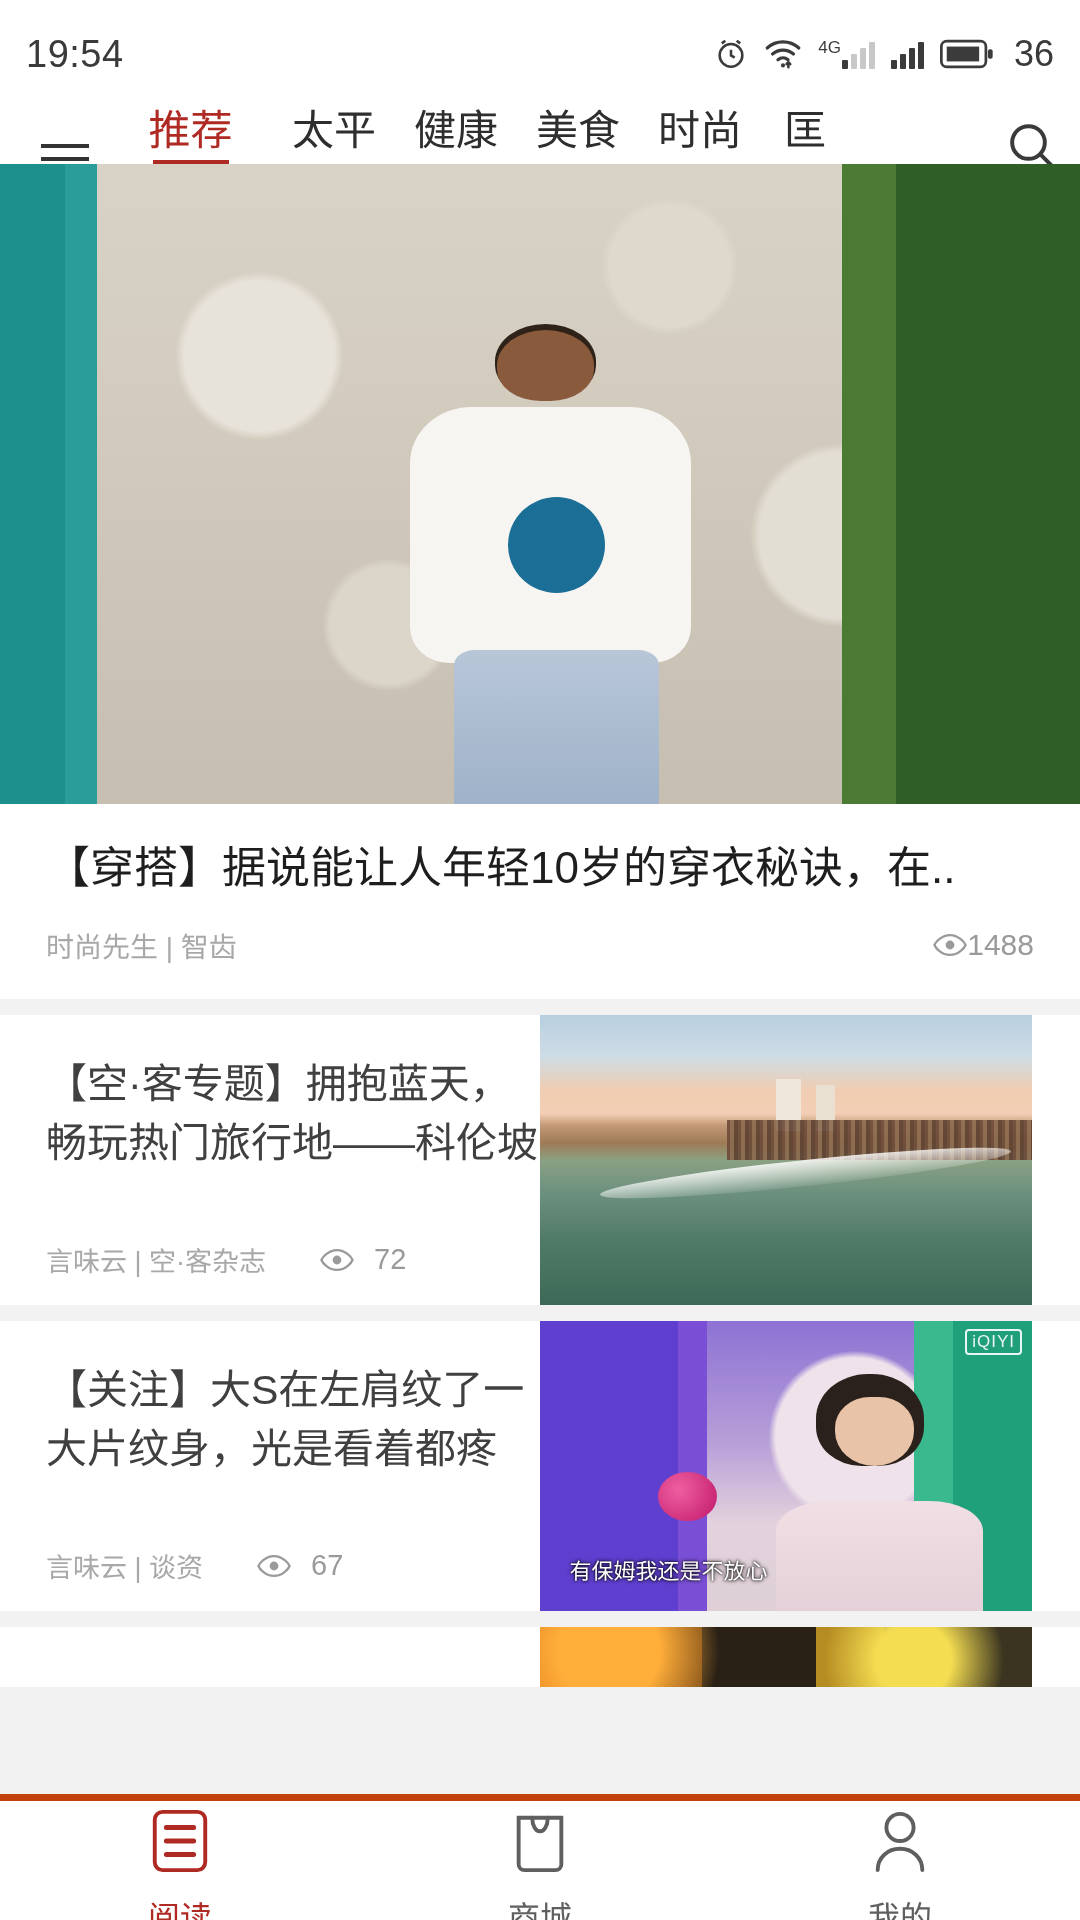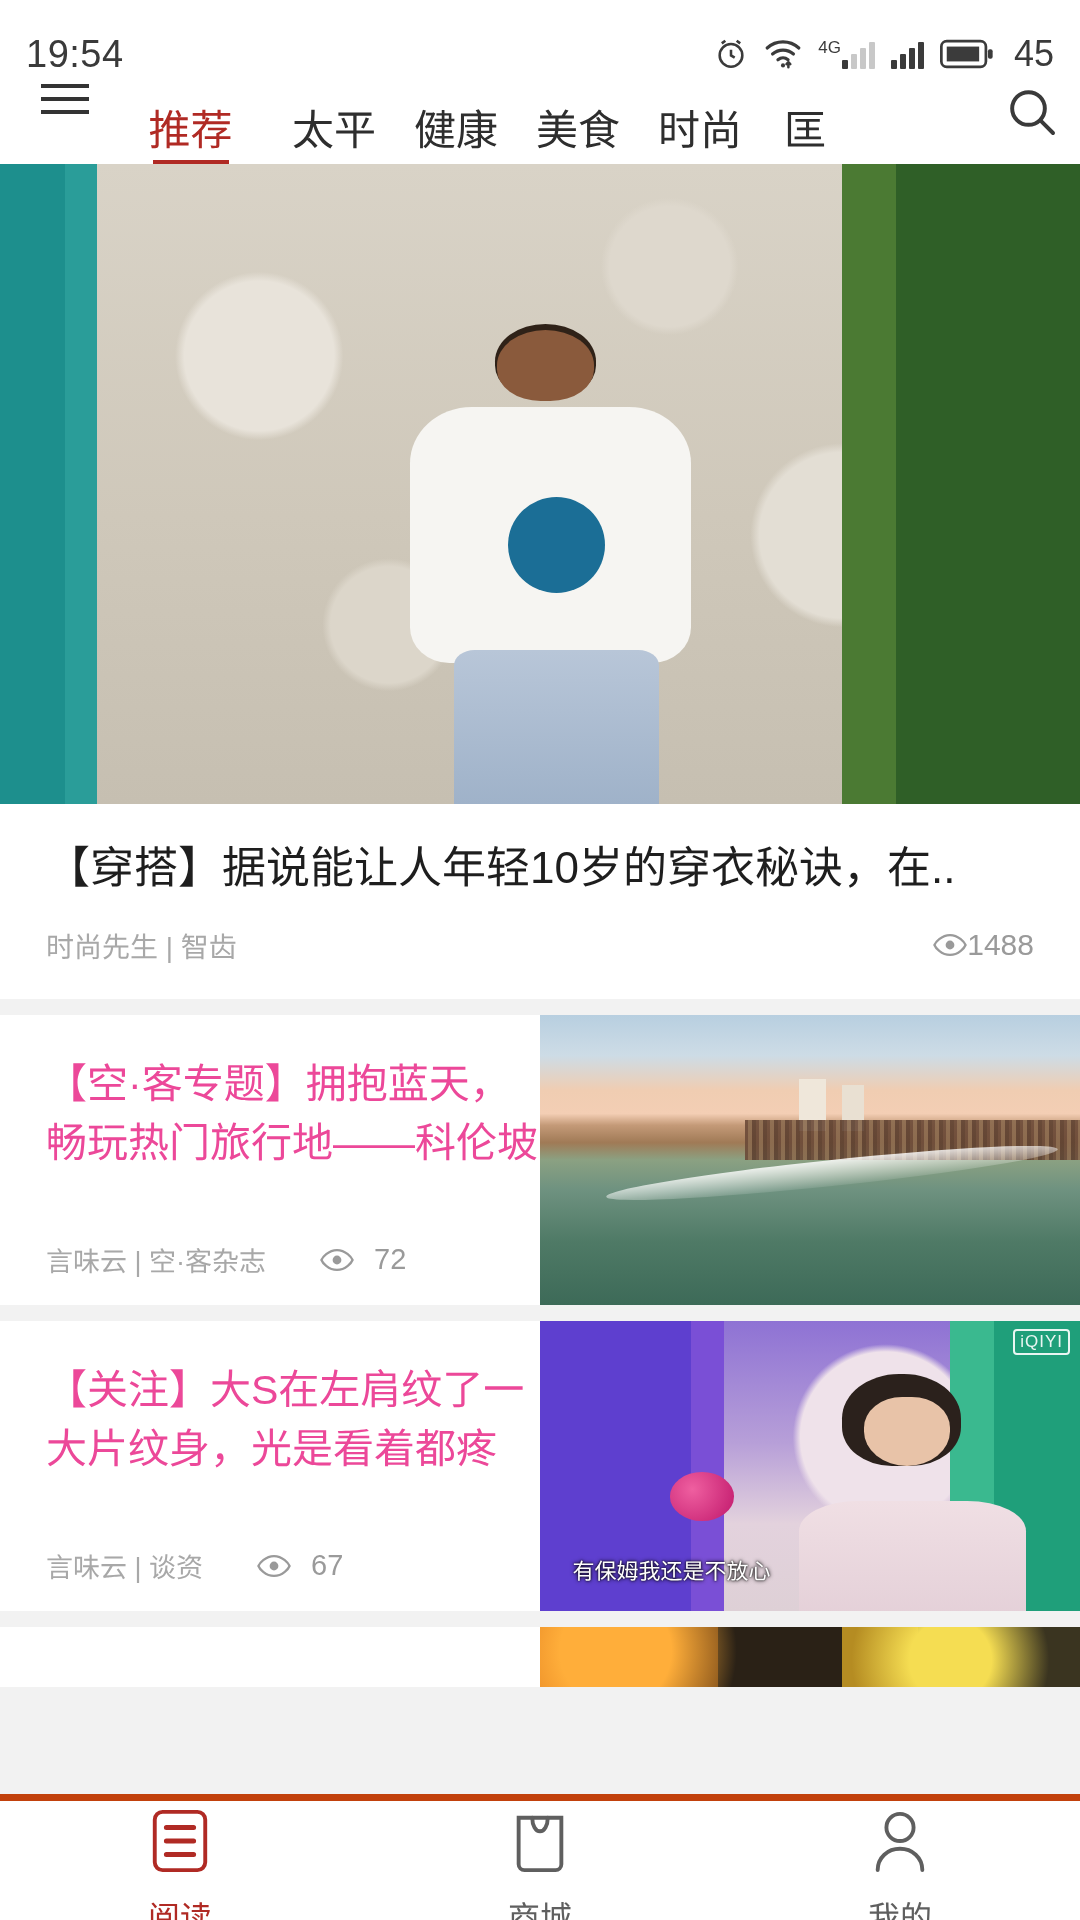--- a/index.html
+++ b/index.html
@@ -30,21 +30,21 @@
   .bars i:nth-child(2){height:15px;}
   .bars i:nth-child(3){height:21px;}
   .bars i:nth-child(4){height:27px;}
   .bars.dim i:nth-child(2),.bars.dim i:nth-child(3),.bars.dim i:nth-child(4){background:#c8c8c8;}
   .net-label { font-size:17px; color:#3b3b3b; align-self:flex-start; line-height:1; margin-right:1px; }
   .sig-group { display:flex; align-items:flex-end; }
 
   
   .topnav {
     position:absolute; top:60px; left:0; width:1080px; height:90px;
-    background:#ffffff; display:flex; align-items:flex-start;
+    background:#ffffff; display:flex; align-items:flex-end;
     overflow:hidden;
   }
   .hamburger { width:86px; display:flex; flex-direction:column; align-items:center;
                justify-content:center; gap:9px; flex:none; margin-left:22px; }
   .hamburger span { display:block; width:48px; height:4px; background:#333; }
   .tabs { display:flex; align-items:center; flex:1; overflow:hidden; height:90px; }
   .tab { position:relative; font-size:42px; color:#2e2e2e; padding:0 0 0 0;
          white-space:nowrap; height:90px; display:flex; align-items:center;
          justify-content:center; flex:none; }
   .tab .t-label { line-height:1; padding-top:4px; }
@@ -70,26 +70,26 @@
   .meta-row {
     display:flex; align-items:center; padding:28px 46px 34px 46px;
   }
   .meta-src { font-size:28px; color:#a8a8a8; }
   .meta-views { margin-left:auto; display:flex; align-items:center; 
                 font-size:30px; color:#9a9a9a; }
 
   
   .row-card { display:flex; background:#fff; }
   .row-left { width:540px; padding:40px 0 0 46px; display:flex; flex-direction:column; }
-  .row-title { font-size:41px; line-height:1.42; color:#ec4899; }
+  .row-title { font-size:41px; line-height:1.42; color:#404040; }
   .row-meta { margin-top:auto; display:flex; align-items:center;
               padding:26px 46px 26px 0; }
   .row-meta .meta-src { font-size:27px; }
   .row-meta .meta-views { margin-left:54px; font-size:29px; gap:20px; }
-  .row-thumb { width:540px; flex:none; position:relative; overflow:hidden;text-align:right; }
+  .row-thumb { width:492px; flex:none; position:relative; overflow:hidden;text-align:right; }
 
   
   .eye { width:34px; height:24px; display:block; }
 
   
   .img-fashion {
     position:absolute; inset:0;
     background:
       linear-gradient(90deg,#1d8f8d 0 6%, #2a9d99 6% 9%, rgba(0,0,0,0) 9%),
       linear-gradient(270deg,#2f5f27 0 17%, #4b7a33 17% 22%, rgba(0,0,0,0) 22%),
@@ -244,21 +244,21 @@
       </span>
 
       <span class="sb-icon">
         <svg width="54" height="32" viewBox="0 0 40 22" fill="none" stroke="#3b3b3b" stroke-width="2">
           <rect x="1" y="1.5" width="33" height="19" rx="4"></rect>
           <rect x="5" y="5.5" width="24" height="11" fill="#3b3b3b" stroke="none"></rect>
           <rect x="35.5" y="7.5" width="3.5" height="7" rx="1.5" fill="#3b3b3b" stroke="none"></rect>
         </svg>
       </span>
 
-      <span class="batt-num">45</span>
+      <span class="batt-num">36</span>
     </div>
   </div>
 
   <div class="topnav">
 
     <div class="hamburger">
       <span></span>
         <span></span>
         <span></span>
     </div>

